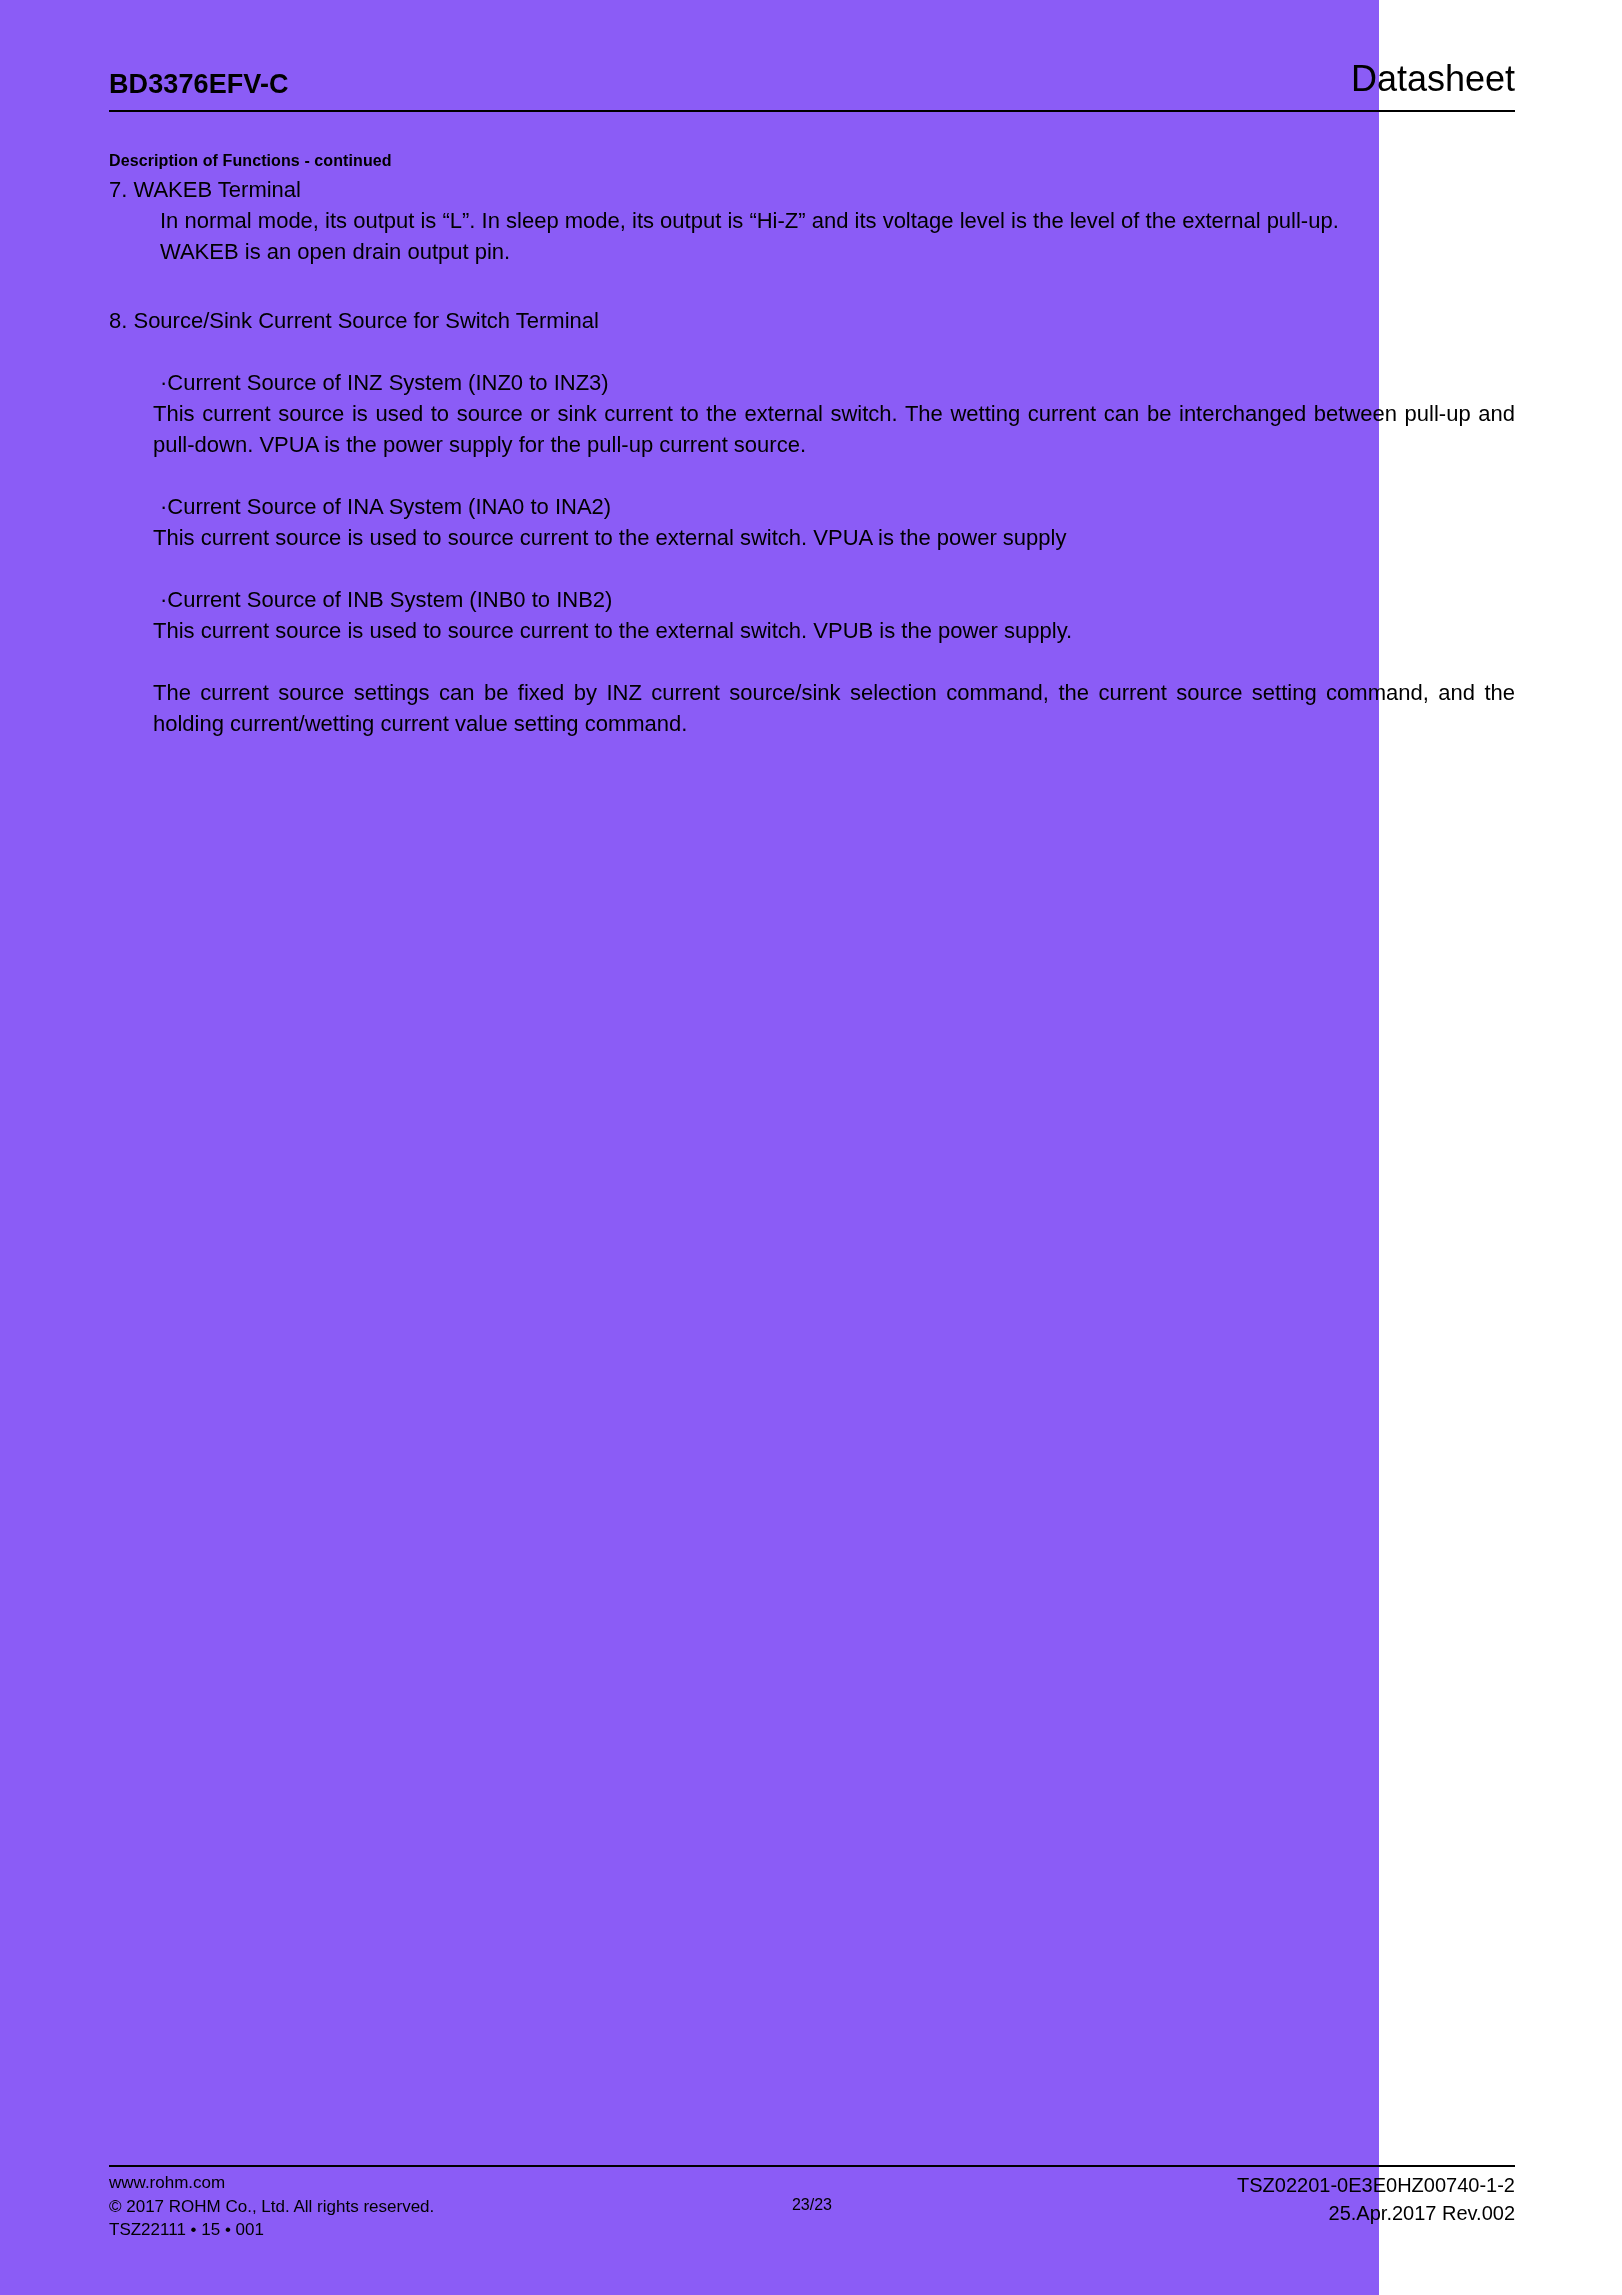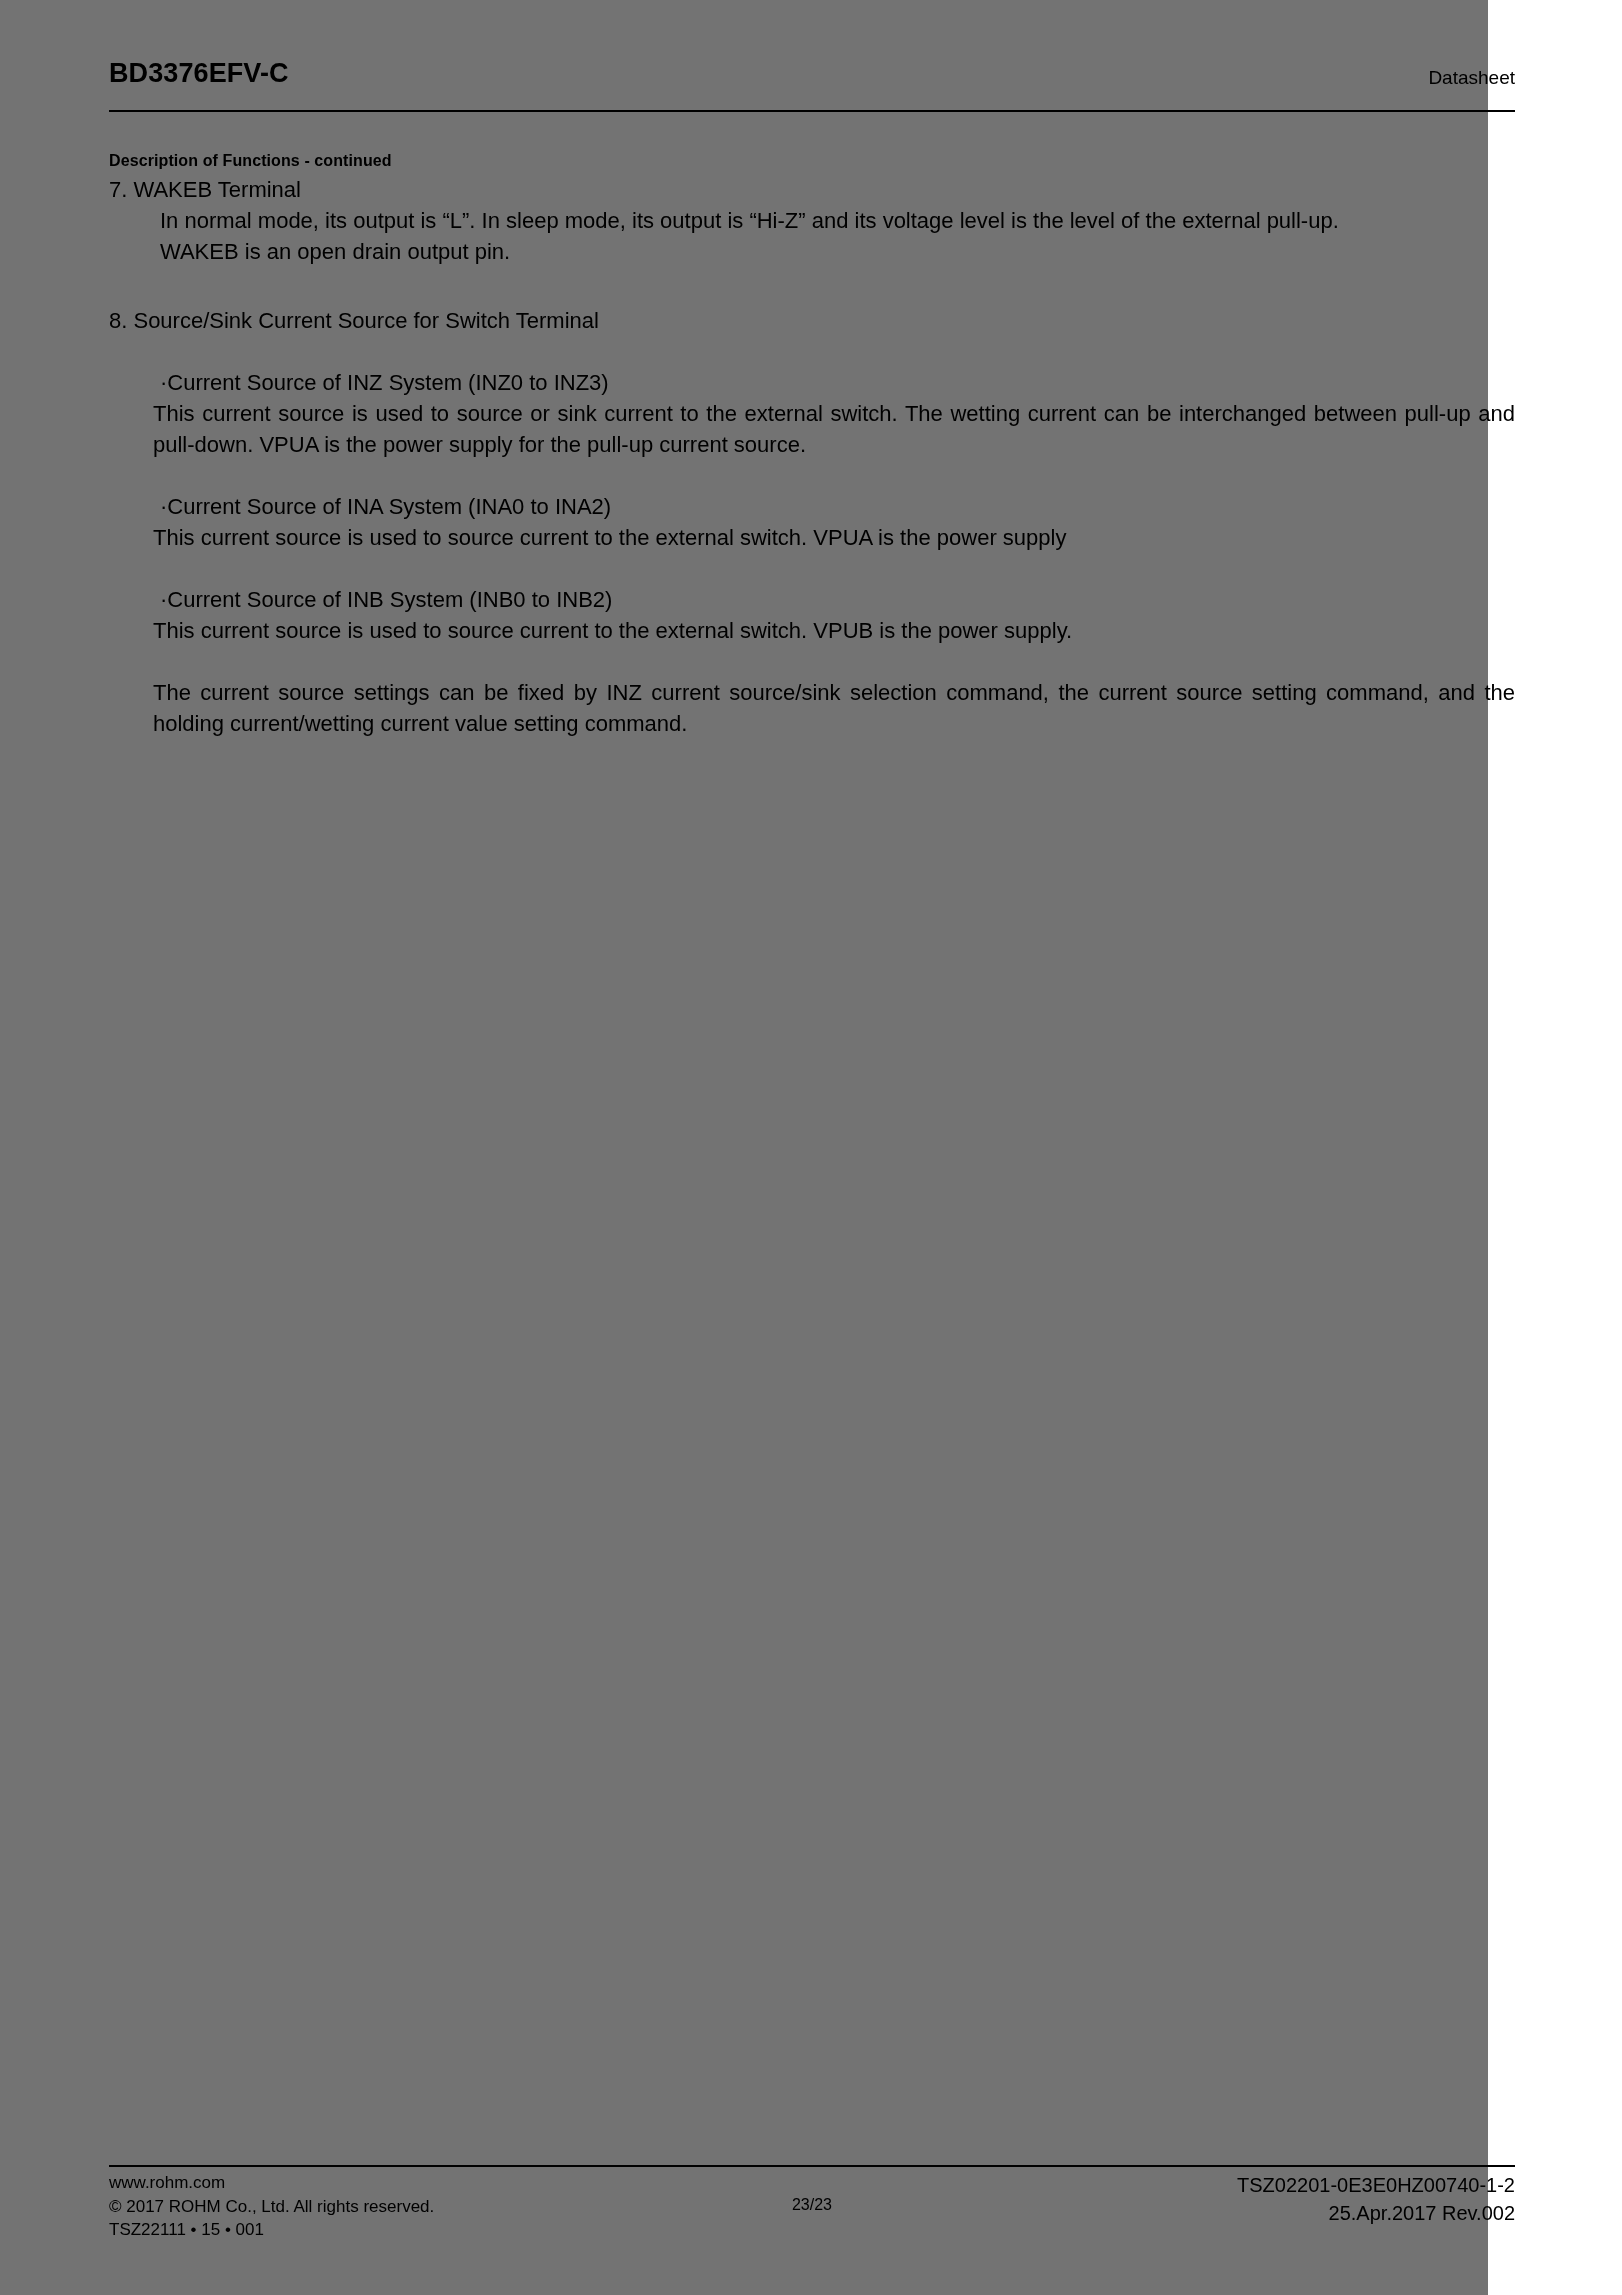--- a/index.html
+++ b/index.html
@@ -9,44 +9,44 @@
   }
   body {
     width: 1622px;
     height: 2295px;
     font-family: "Liberation Sans", sans-serif;
     color: #000000;
     -webkit-font-smoothing: antialiased;
   }
   .page {
     position: relative;
-    width: 1488px;
+    width: 1379px;
     height: 2295px;
     box-sizing: border-box;
     padding: 16px;
-    background: #737373;
+    background: #8b5cf6;
   }
 
   
   .header {
     position: absolute;
     left: 109px;
     top: 58px;
     width: 1406px;
     display: flex;
     align-items: flex-end;
     justify-content: space-between;
   }
   .header-part {
     font-size: 27px;
     font-weight: bold;
     letter-spacing: 0.1px;
   }
   .header-doctype {
-    font-size: 19px;
+    font-size: 36px;
     font-weight: normal;
   }
   .header-rule {
     position: absolute;
     left: 109px;
     top: 110px;
     width: 1406px;
     height: 2px;
     background: #000000;
   }

